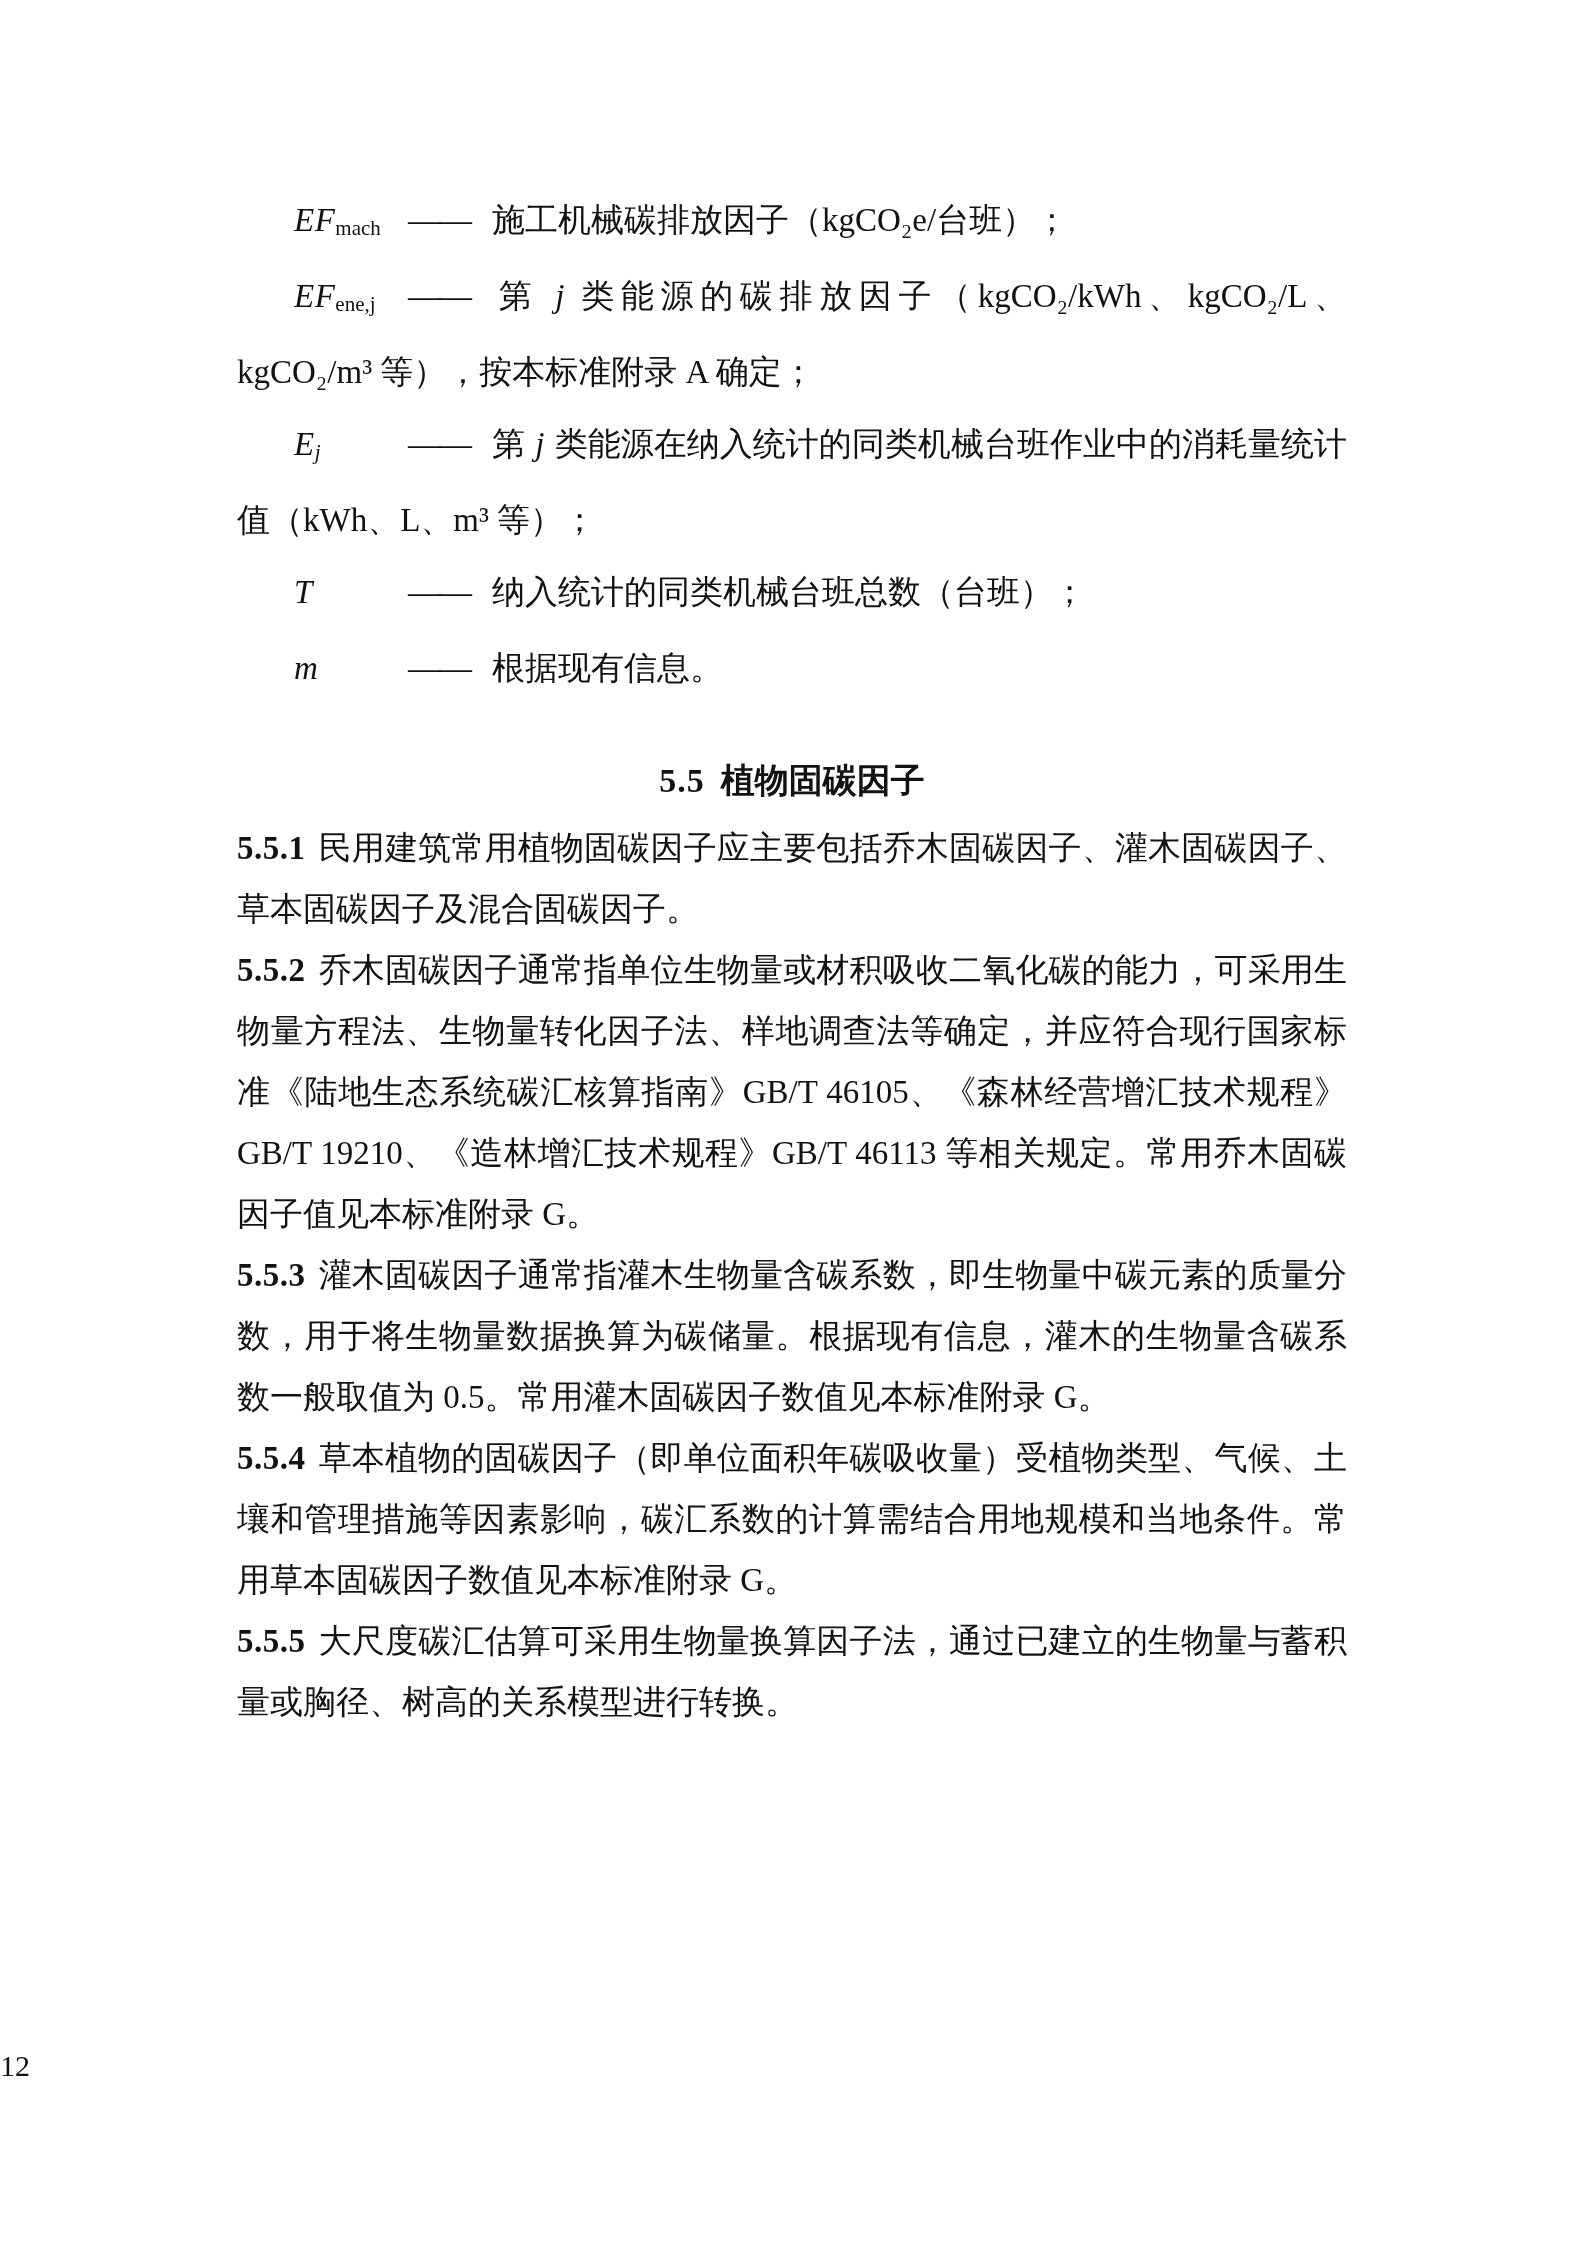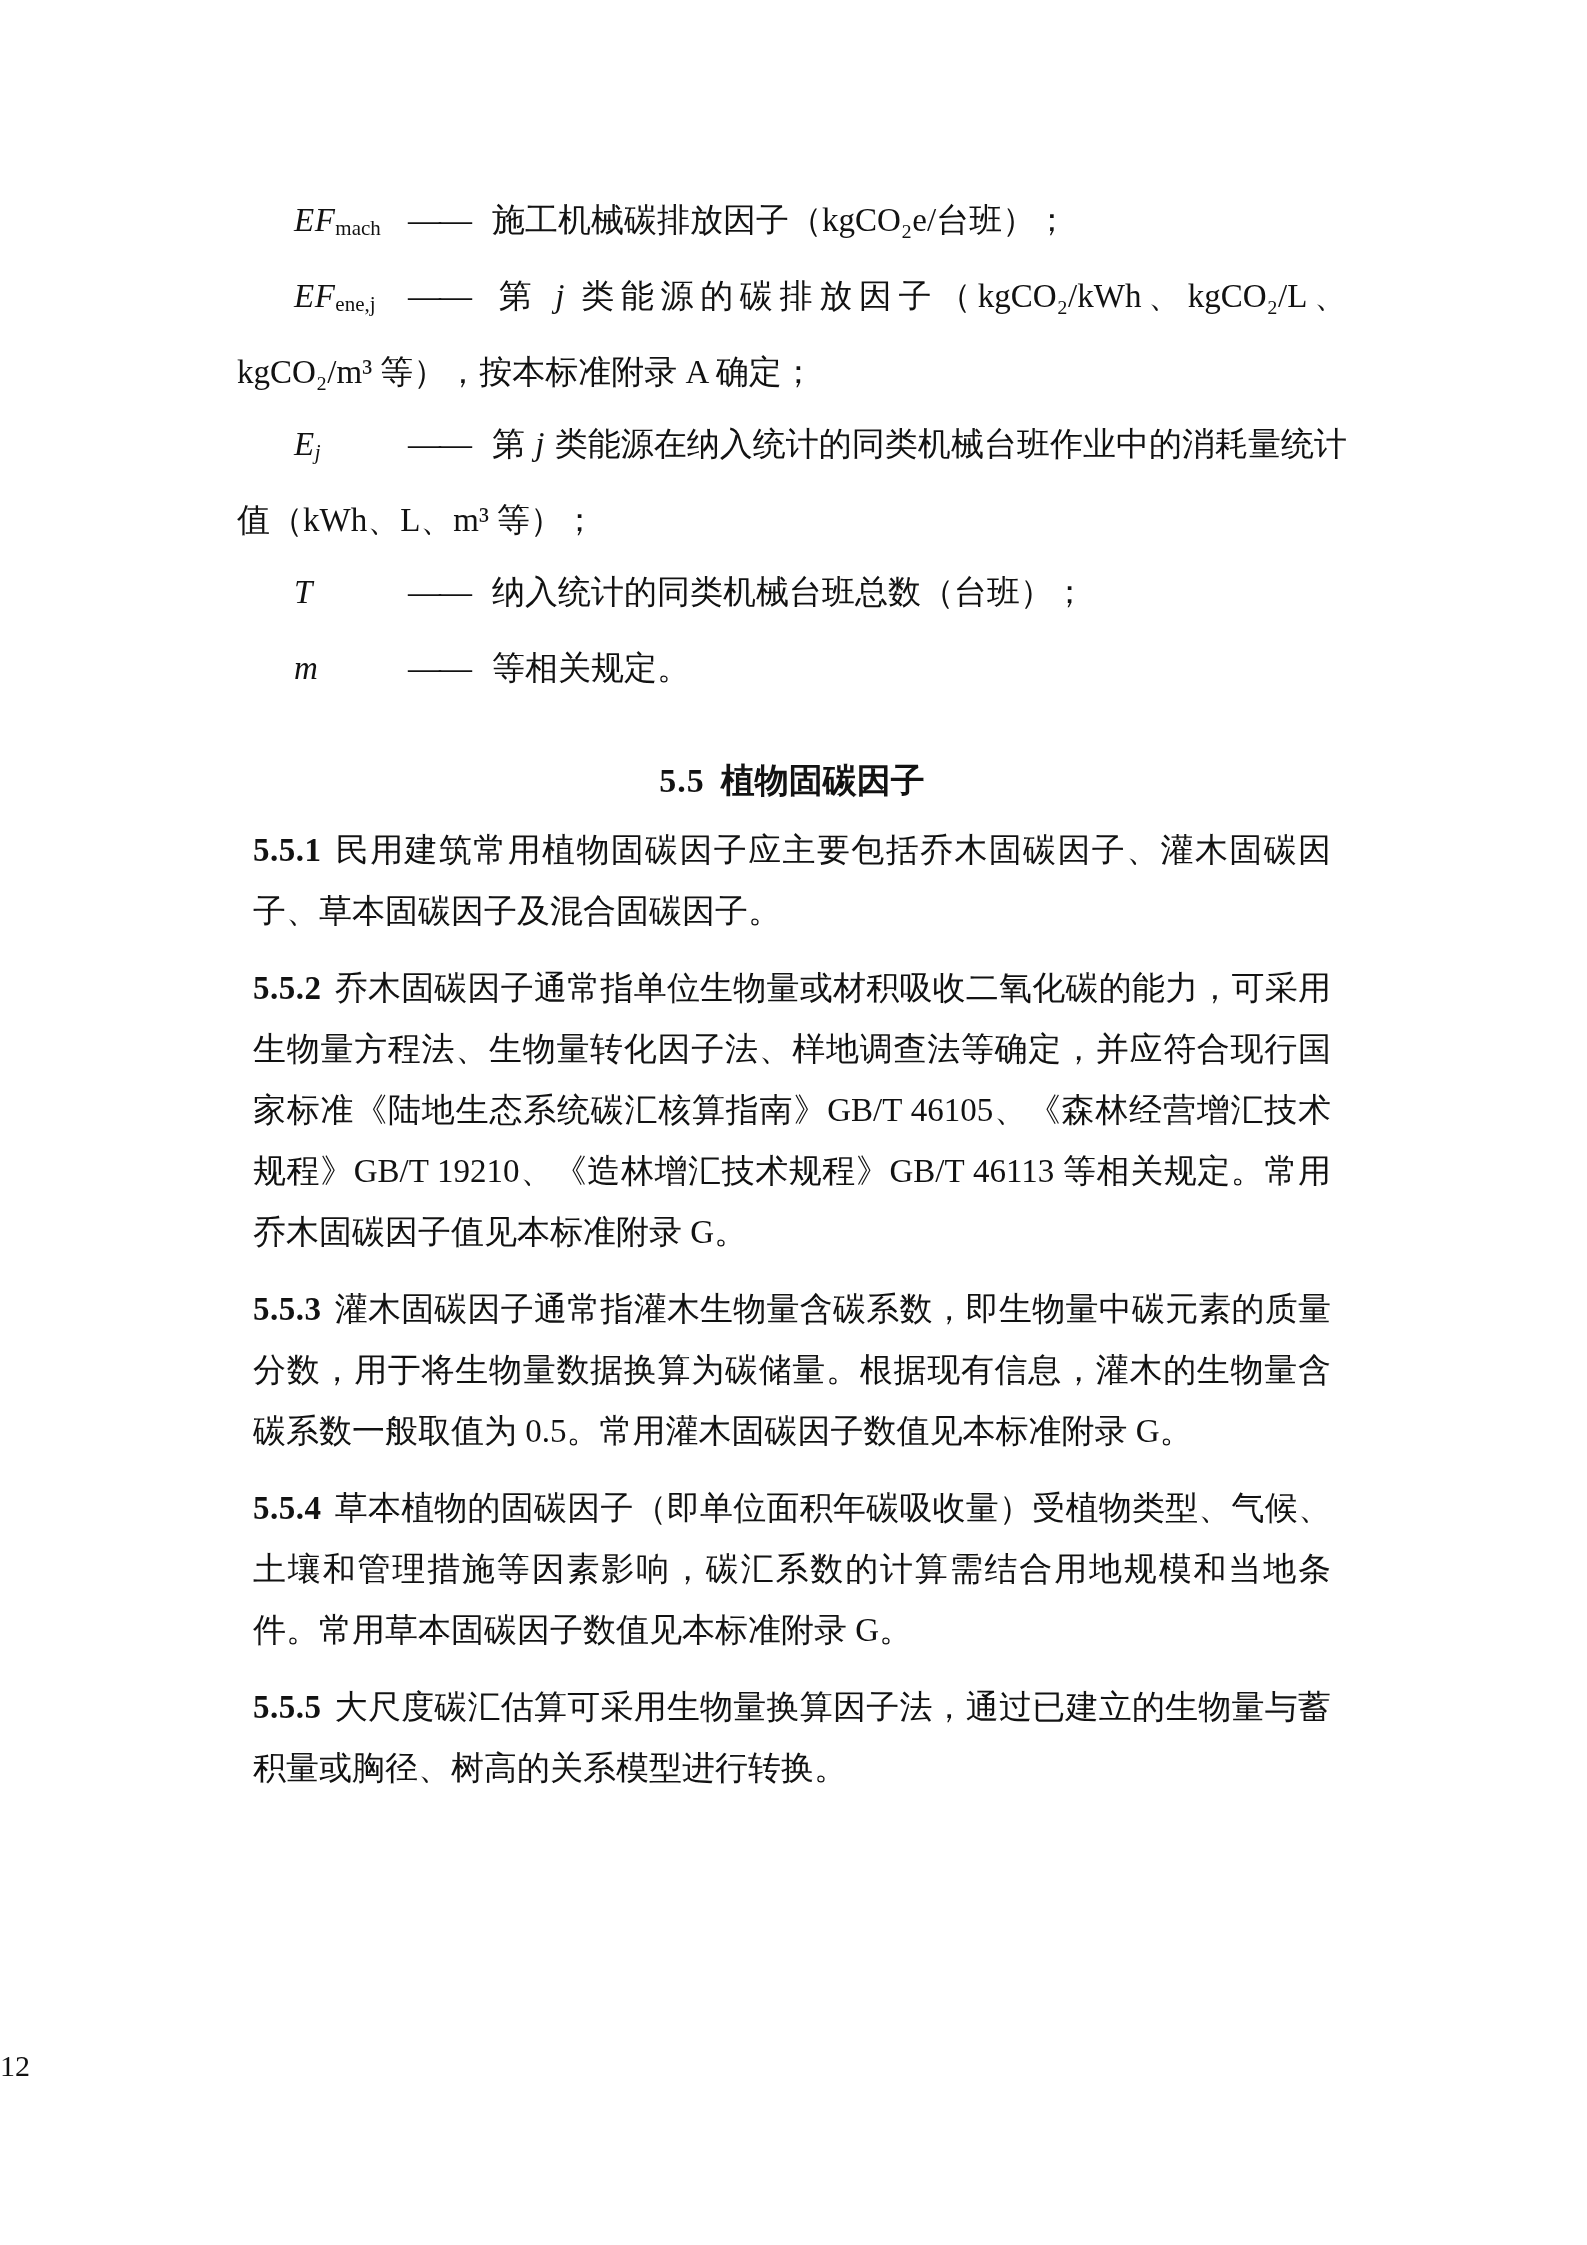--- a/index.html
+++ b/index.html
@@ -50,21 +50,21 @@
   .heading {
     margin: 50px 0 14px 0;
     line-height: 46px;
     text-align: center;
     font-weight: bold;
     font-size: 34px;
   }
   .heading .hnum { margin-right: 16px; letter-spacing: 1px; text-align: right; }
   
   .clauses p.clause {
-    margin: 16px;
+    margin: 0;
     font-size: 33px;
     line-height: 61px;
     text-align: justify;
     text-align-last: left;
   }
   .clause .num {
     font-weight: bold;
     letter-spacing: 0.5px;
     margin-right: 13px;
   }
@@ -95,21 +95,21 @@
 
     <p class="def">
       <span class="sym"><span>E</span><span class="sub it">j</span></span><span class="dash">——</span><span>第 </span><span class="var">j</span><span> 类能源在纳入统计的同类机械台班作业中的消耗量统计值（kWh、L、m³ 等）；</span>
     </p>
 
     <p class="def">
       <span class="sym"><span>T</span><span class="sub"></span></span><span class="dash">——</span><span>纳入统计的同类机械台班总数（台班）；</span>
     </p>
 
     <p class="def">
-      <span class="sym"><span>m</span><span class="sub"></span></span><span class="dash">——</span><span>等相关规定。</span>
+      <span class="sym"><span>m</span><span class="sub"></span></span><span class="dash">——</span><span>根据现有信息。</span>
     </p>
 
   </div>
 
   <h2 class="heading"><span class="hnum">5.5</span><span>植物固碳因子</span></h2>
 
   <div class="clauses">
 
     <p class="clause">
       <span class="num">5.5.1</span><span>民用建筑常用植物固碳因子应主要包括乔木固碳因子、灌木固碳因子、草本固碳因子及混合固碳因子。</span>

